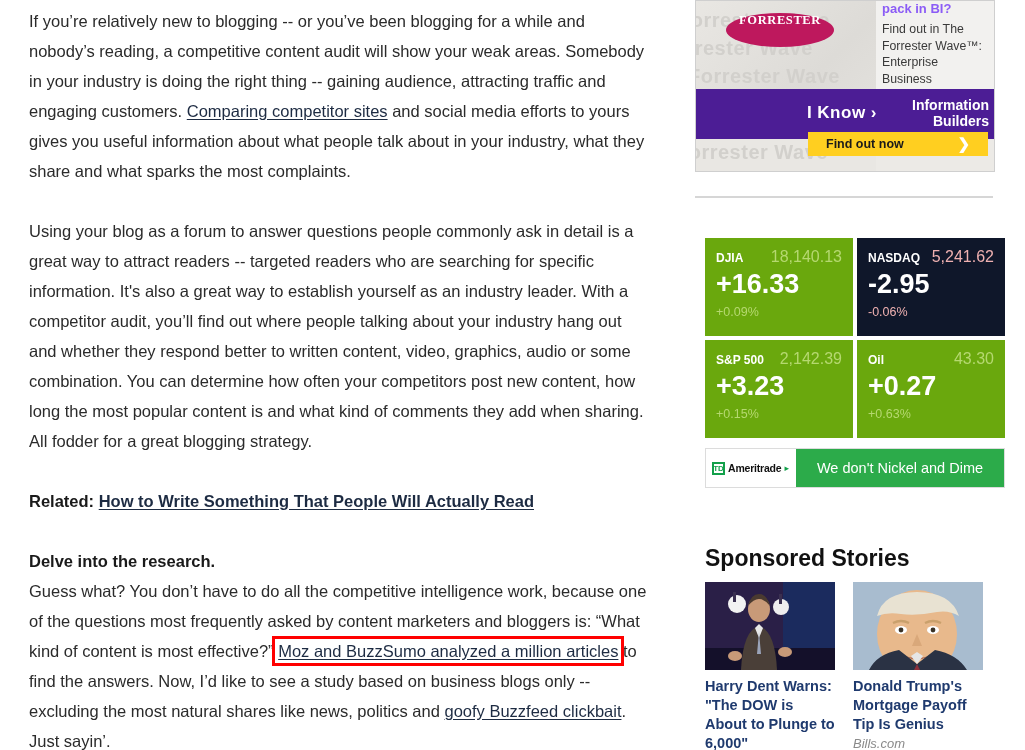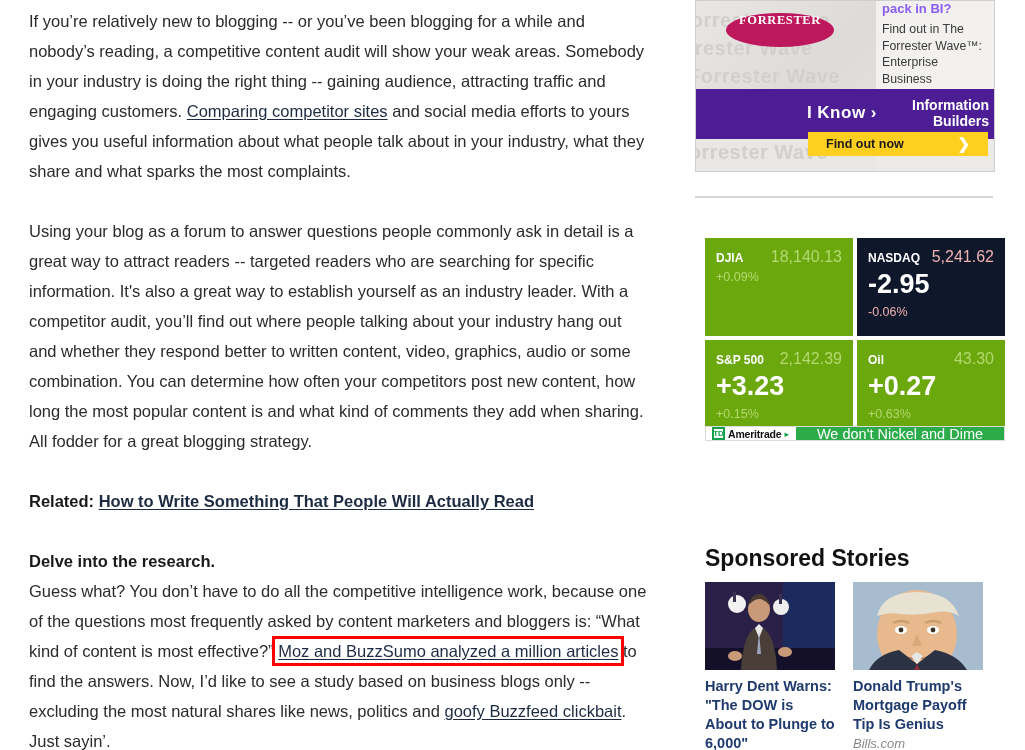--- a/index.html
+++ b/index.html
@@ -122,22 +122,22 @@
   .t-sym { color: #ffffff; font-size: 12px; font-weight: bold; }
   .t-last { font-size: 16px; }
   .up .t-last { color: #b5d870; }
   .down .t-last { color: #efb1b1; }
   .t-chg { color: #ffffff; font-size: 27px; font-weight: bold; line-height: 33px; margin-top: 2px; }
   .t-pct { font-size: 12.5px; margin-top: 4px; }
   .up .t-pct { color: #b5d870; }
   .down .t-pct { color: #efb1b1; }
 
   .td-bar {
-    position: absolute; left: 705px; top: 426px;
-    width: 300px; height: 15px; display: flex; border: 1px solid #dcdcdc;
+    position: absolute; left: 705px; top: 448px;
+    width: 300px; height: 40px; display: flex; border: 1px solid #dcdcdc;
   }
   .td-logo {
     width: 90px; background: #ffffff; display: flex; align-items: center;
     gap: 3px; padding-left: 6px;
   }
   .td-mark {
     width: 13px; height: 13px; background: #ffffff; border: 2px solid #12a04a;
     display: flex; align-items: center; justify-content: center;
     color: #12a04a; font-size: 8px; font-weight: bold;
   }
@@ -225,20 +225,21 @@
     <div class="divider"></div>
   </div>
 
   <div class="ticker">
 
     <div class="tile up">
       <div class="t-head">
         <span class="t-sym">DJIA</span>
         <span class="t-last">18,140.13</span>
       </div>
+      <div class="t-chg">+16.33</div>
       <div class="t-pct">+0.09%</div>
     </div>
 
     <div class="tile down">
       <div class="t-head">
         <span class="t-sym">NASDAQ</span>
         <span class="t-last">5,241.62</span>
       </div>
       <div class="t-chg">-2.95</div>
       <div class="t-pct">-0.06%</div>

